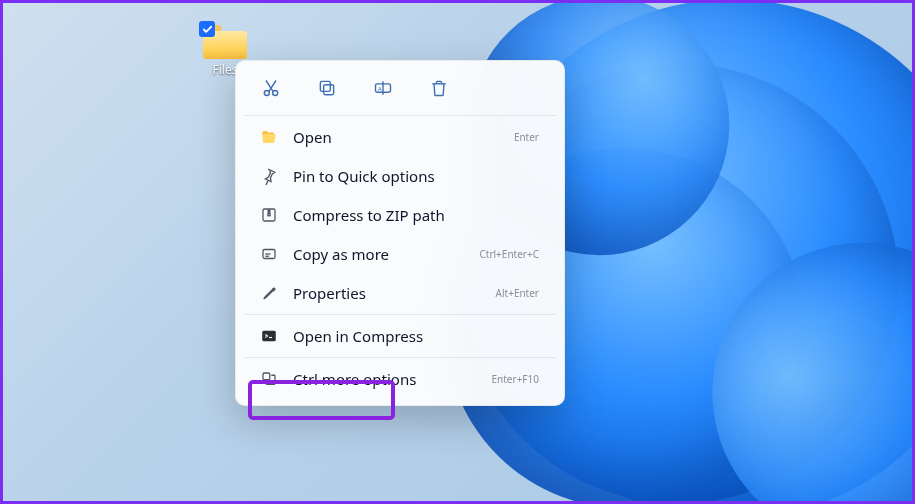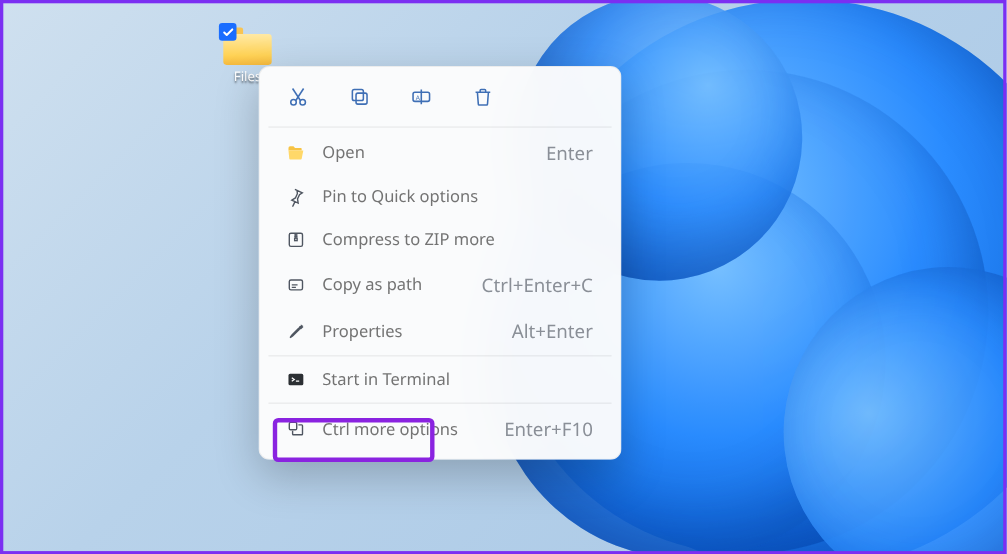--- a/index.html
+++ b/index.html
@@ -131,24 +131,24 @@
   }
   .cm-icon {
     width: 20px; height: 20px;
     flex: 0 0 20px;
     display: flex; align-items: center; justify-content: center;
     color: #4f5661;
   }
   .cm-label {
     flex: 1 1 auto;
     font-size: 15px;
-    color: #737373;
+    color: #0f172a;
   }
   .cm-shortcut {
-    font-size: 17px;
+    font-size: 10px;
     color: #8a8f97;
   }
   .highlight-box {
     position: absolute;
     border: 4px solid #8a23e0;
     border-radius: 5px;
     left: 248px;
     top: 380px;
     width: 147px;
     height: 40px;
@@ -248,33 +248,33 @@
 
   <div class="cm-item">
     <span class="cm-icon">
       <svg width="18" height="18" viewBox="0 0 24 24" fill="none" stroke="#4f5661" stroke-width="1.7">
           <rect x="4" y="4" width="16" height="16" rx="2"></rect>
           <path d="M12 4v6"></path>
           <path d="M10 6h4M10 8h4"></path>
           <rect x="10.5" y="10" width="3" height="3"></rect>
         </svg>
     </span>
-    <span class="cm-label">Compress to ZIP more</span>
+    <span class="cm-label">Compress to ZIP path</span>
     <span class="cm-shortcut"></span>
   </div>
 
   <div class="cm-item">
     <span class="cm-icon">
       <svg width="18" height="18" viewBox="0 0 24 24" fill="none" stroke="#4f5661" stroke-width="1.7">
           <rect x="4" y="6" width="16" height="12" rx="2"></rect>
           <path d="M7 12h7"></path>
           <path d="M7 15h5"></path>
         </svg>
     </span>
-    <span class="cm-label">Copy as path</span>
+    <span class="cm-label">Copy as more</span>
     <span class="cm-shortcut">Ctrl+Enter+C</span>
   </div>
 
   <div class="cm-item">
     <span class="cm-icon">
       <svg width="18" height="18" viewBox="0 0 24 24" fill="none" stroke="#4f5661" stroke-width="1.7">
           <path d="M19 6a3 3 0 01-4 3l-8 8-2 3 3-2 8-8a3 3 0 013-4l-2 2 1 1 2-2z"></path>
         </svg>
     </span>
     <span class="cm-label">Properties</span>
@@ -284,21 +284,21 @@
   <div class="cm-sep"></div>
 
   <div class="cm-item">
     <span class="cm-icon">
       <svg width="18" height="18" viewBox="0 0 24 24">
           <rect x="3" y="5" width="18" height="14" rx="2" fill="#2b2f33"></rect>
           <path d="M7 10l3 2-3 2" stroke="#fff" stroke-width="1.5" fill="none"></path>
           <path d="M12 14h4" stroke="#fff" stroke-width="1.5"></path>
         </svg>
     </span>
-    <span class="cm-label">Start in Terminal</span>
+    <span class="cm-label">Open in Compress</span>
     <span class="cm-shortcut"></span>
   </div>
 
   <div class="cm-sep"></div>
 
   <div class="cm-item">
     <span class="cm-icon">
       <svg width="18" height="18" viewBox="0 0 24 24" fill="none" stroke="#4f5661" stroke-width="1.7">
           <rect x="4" y="4" width="9" height="9" rx="1.5"></rect>
           <path d="M15 7h4a1 1 0 011 1v10a1 1 0 01-1 1H9a1 1 0 01-1-1v-4"></path>

